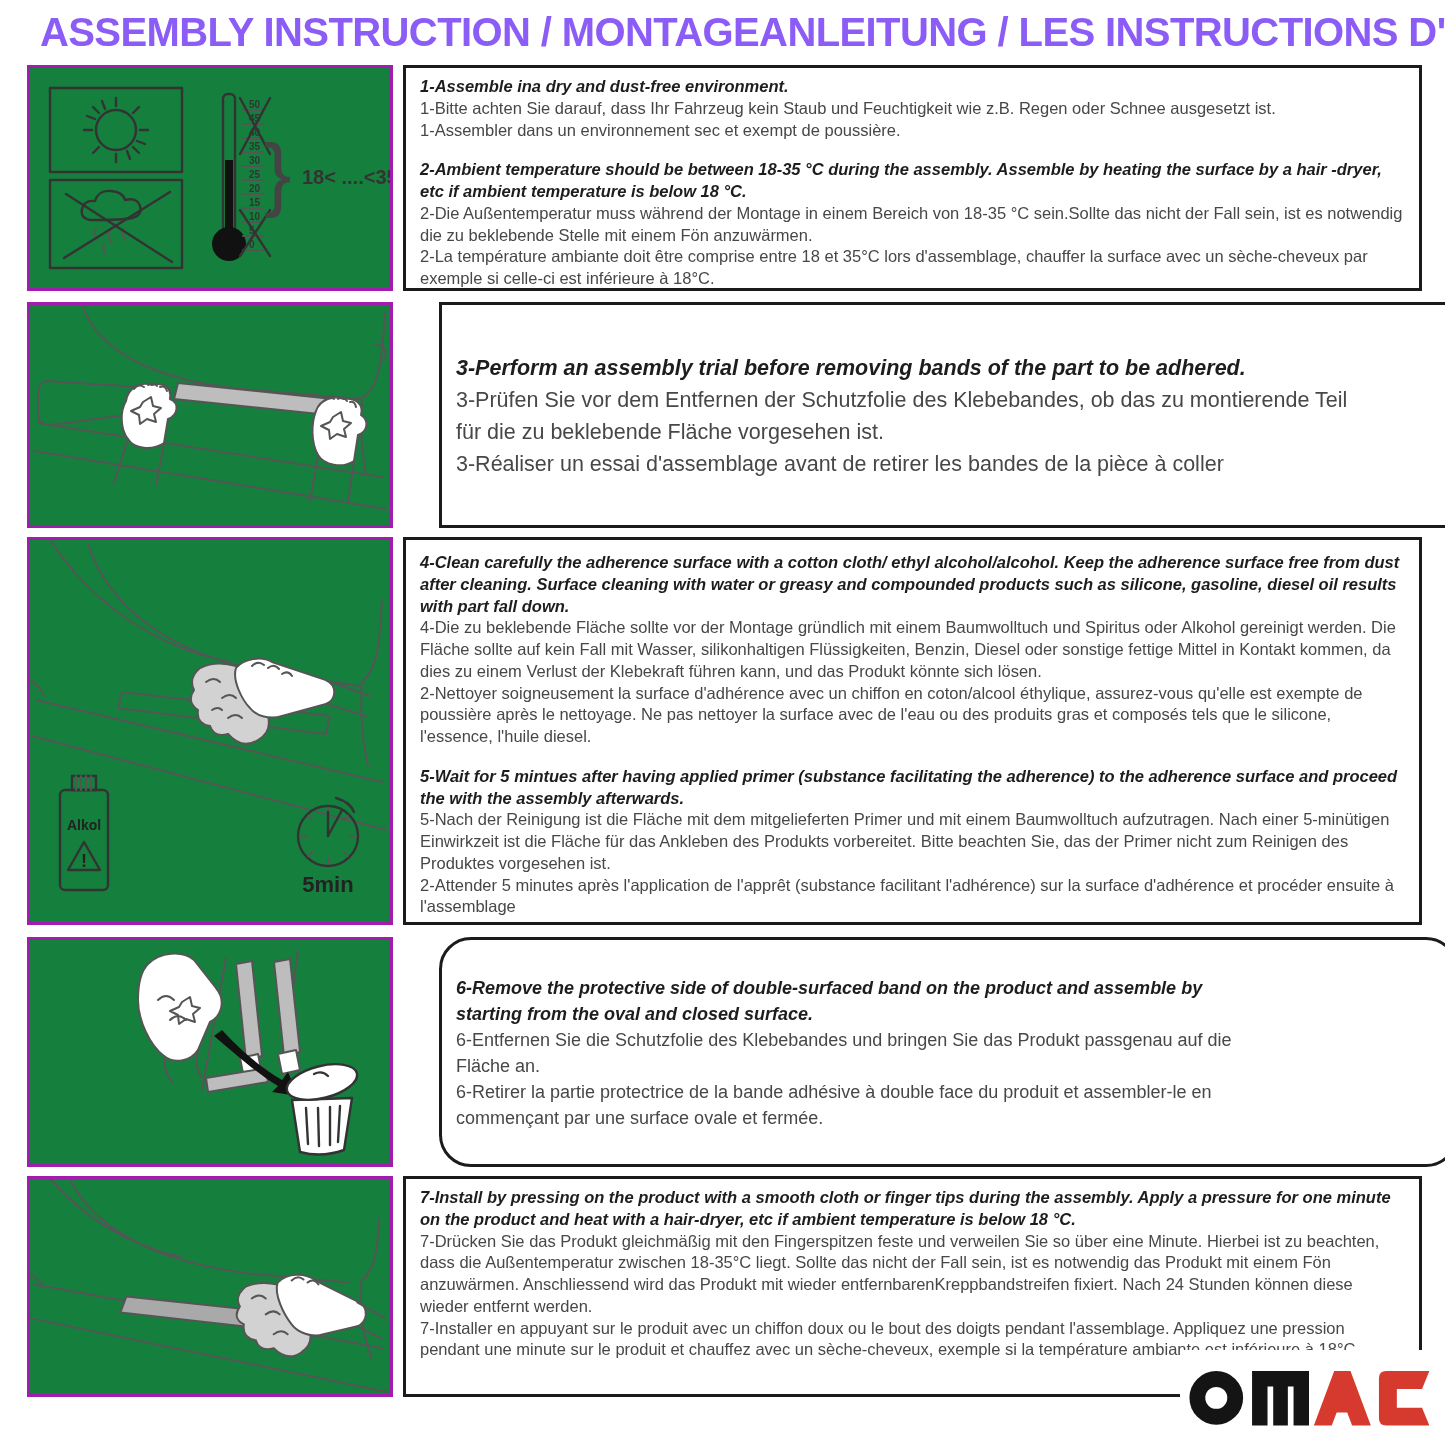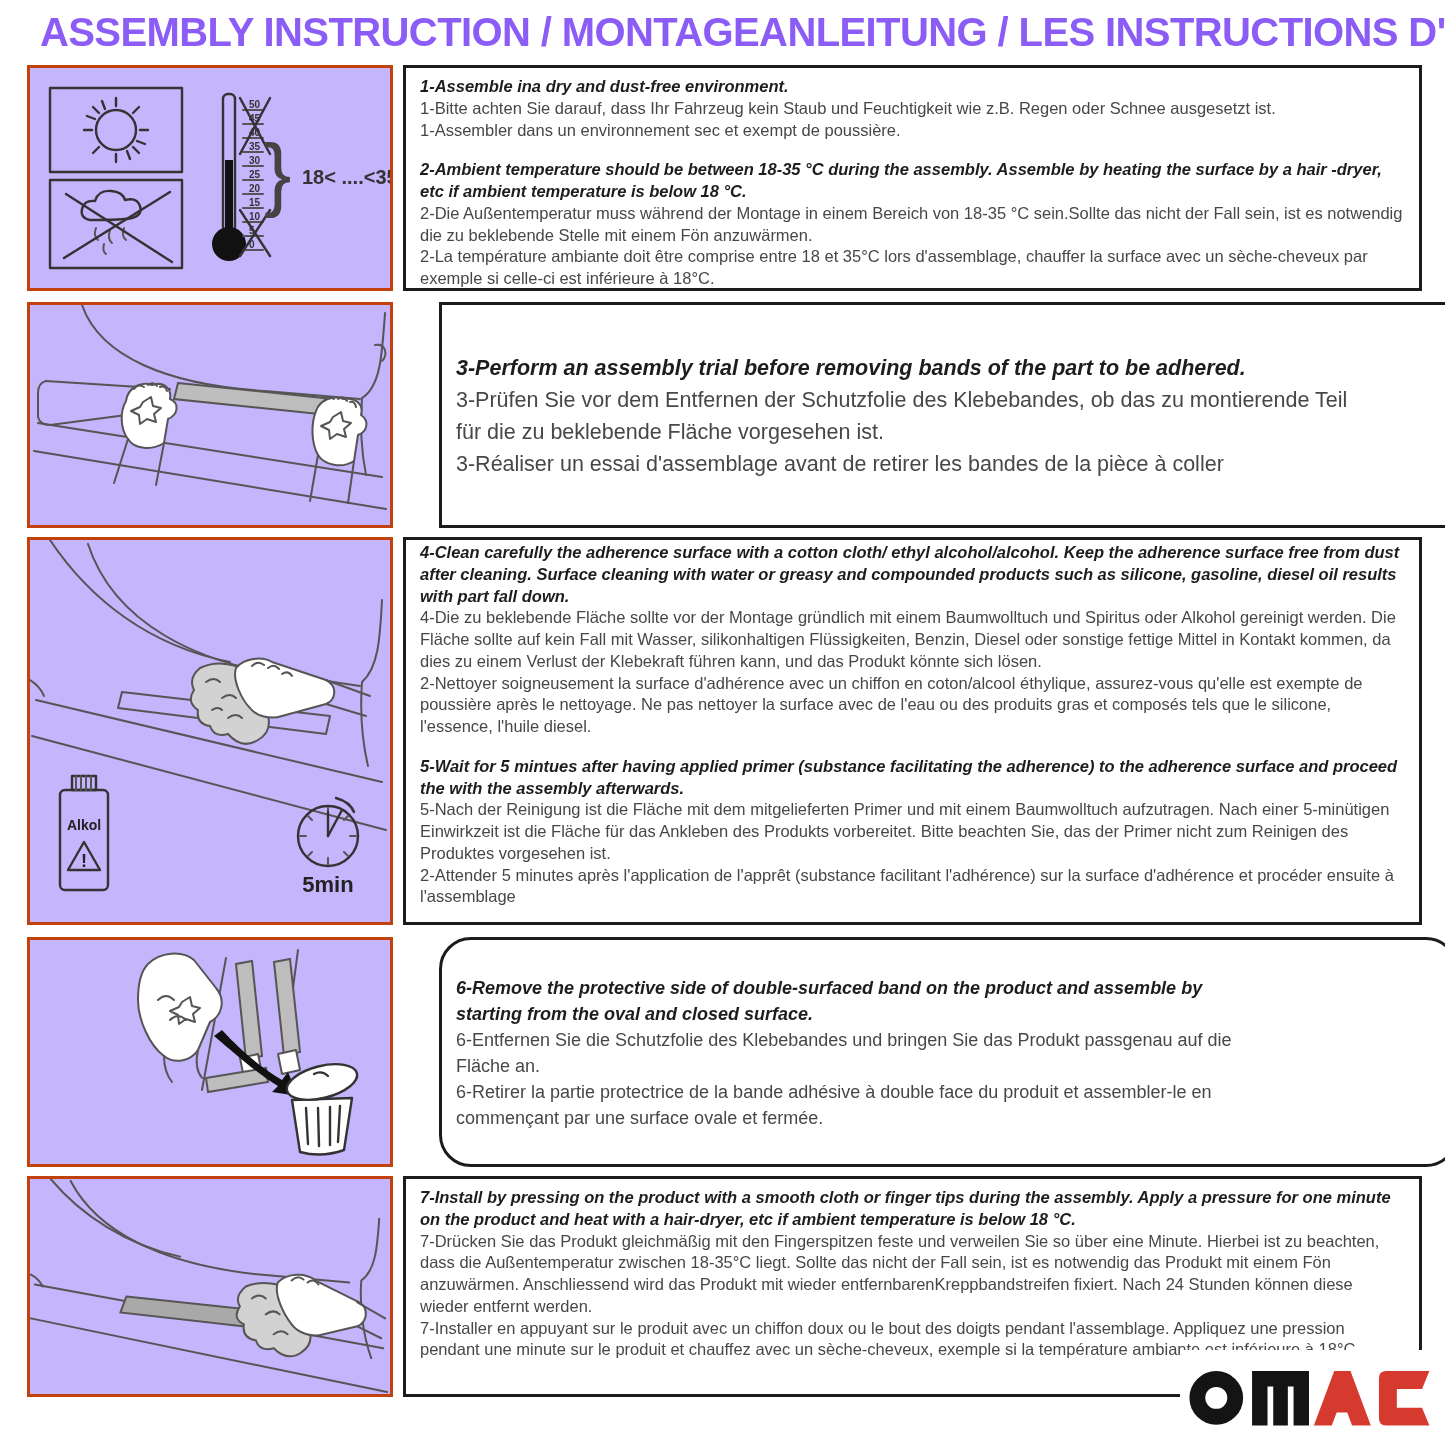--- a/index.html
+++ b/index.html
@@ -8,21 +8,21 @@
     font-family:"Liberation Sans",sans-serif;color:#222;overflow:hidden;
   }
   .page-title{
     position:absolute;left:40px;top:10px;width:1390px;
     font-size:40px;font-weight:700;letter-spacing:-0.6px;white-space:nowrap;
     color:#8b5cf6;
   }
   .row{position:absolute;left:0;width:1445px;}
   .img-box{
     position:absolute;left:27px;width:366px;top:0;bottom:0;
-    border:3px solid #c2410c;background:#c4b5fd;box-sizing:border-box;
+    border:3px solid #a21caf;background:#15803d;box-sizing:border-box;
   }
   .img-box svg{width:100%;height:100%;display:block;}
   .text-box{
     position:absolute;left:403px;width:1019px;top:0;bottom:0;
     border:3px solid #1b1b1b;background:#fff;box-sizing:border-box;
     padding:8px 14px 6px 14px;display:flex;flex-direction:column;justify-content:flex-start;
   }
   .text-box.center{justify-content:center;margin-left:36px;}
   .text-box p{margin:0;}
   .b{font-weight:bold;color:#1d1d1d;font-style:italic;}
@@ -211,21 +211,21 @@
           <line x1="278" y1="316" x2="282" y2="312"></line>
             <line x1="314" y1="280" x2="318" y2="276"></line>
         </g>
         <line x1="298" y1="296" x2="298" y2="272" class="ink-d"></line>
         <line x1="298" y1="296" x2="312" y2="270" class="ink-d"></line>
         <path class="ink-d" d="M306 258 q14 4 18 14"></path>
         <text x="298" y="352" font-size="22" font-weight="bold" fill="#222" text-anchor="middle">5min</text>
       </g>
     </svg>
   </div>
-  <div class="text-box txt-sm" style="padding-top:2px;">
+  <div class="text-box txt-sm" style="padding-top:12px;">
     <p class="b">4-Clean carefully the adherence surface with a cotton cloth/ ethyl alcohol/alcohol. Keep the adherence surface free from dust after cleaning. Surface cleaning with water or greasy and compounded products such as silicone, gasoline, diesel oil results with part fall down.</p>
     <p class="n">4-Die zu beklebende Fläche sollte vor der Montage gründlich mit einem Baumwolltuch und Spiritus oder Alkohol gereinigt werden. Die Fläche sollte auf kein Fall mit Wasser, silikonhaltigen Flüssigkeiten, Benzin, Diesel oder sonstige fettige Mittel in Kontakt kommen, da dies zu einem Verlust der Klebekraft führen kann, und das Produkt könnte sich lösen.</p>
     <p class="n">2-Nettoyer soigneusement la surface d'adhérence avec un chiffon en coton/alcool éthylique, assurez-vous qu'elle est exempte de poussière après le nettoyage. Ne pas nettoyer la surface avec de l'eau ou des produits gras et composés tels que le silicone, l'essence, l'huile diesel.</p>
     <p class="b gap">5-Wait for 5 mintues after having applied primer (substance facilitating the adherence) to the adherence surface and proceed the with the assembly afterwards.</p>
     <p class="n">5-Nach der Reinigung ist die Fläche mit dem mitgelieferten Primer und mit einem Baumwolltuch aufzutragen. Nach einer 5-minütigen Einwirkzeit ist die Fläche für das Ankleben des Produkts vorbereitet. Bitte beachten Sie, das der Primer nicht zum Reinigen des Produktes vorgesehen ist.</p>
     <p class="n">2-Attender 5 minutes après l'application de l'apprêt (substance facilitant l'adhérence) sur la surface d'adhérence et procéder ensuite à l'assemblage</p>
   </div>
 </div>
 
 <div class="row" style="top:937px;height:230px;">

